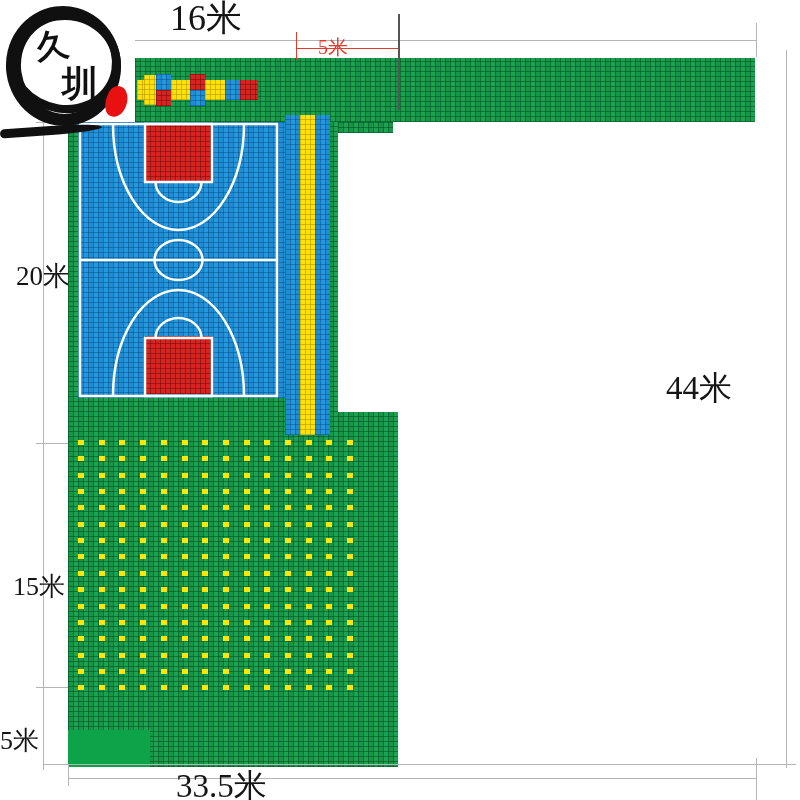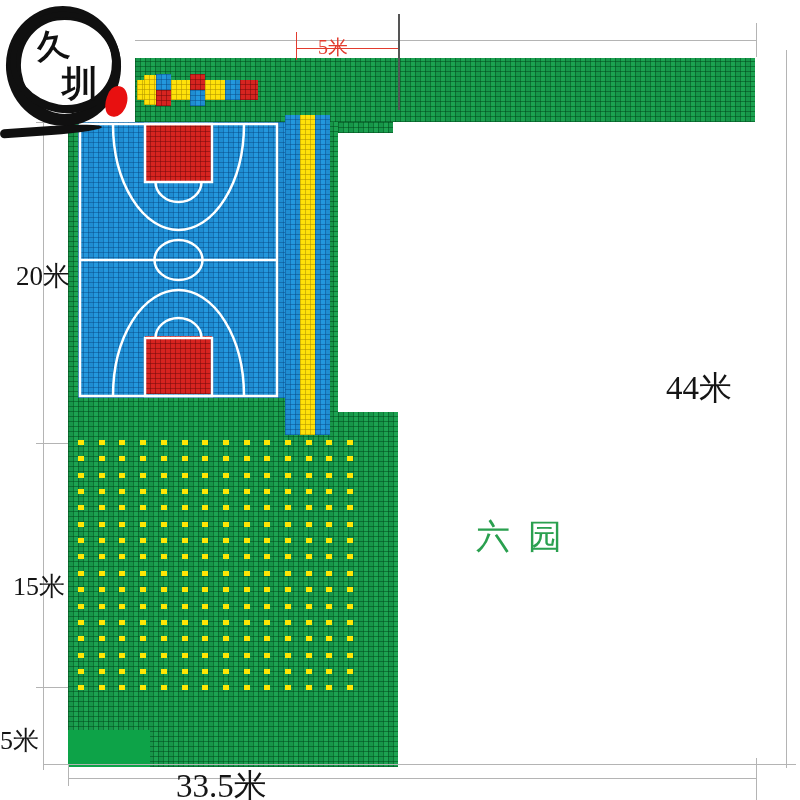--- a/index.html
+++ b/index.html
@@ -331,27 +331,27 @@
   <div class="dim" style="left:786px;top:50px;width:1px;height:718px;"></div>
   <div class="dim" style="left:43px;top:122px;width:1px;height:648px;"></div>
   <div class="dim" style="left:36px;top:122px;width:32px;height:1px;"></div>
   <div class="dim" style="left:36px;top:443px;width:32px;height:1px;"></div>
   <div class="dim" style="left:36px;top:687px;width:32px;height:1px;"></div>
   <div class="dim" style="left:43px;top:764px;width:753px;height:1px;"></div>
   <div class="dim" style="left:68px;top:778px;width:689px;height:1px;"></div>
   <div class="dim" style="left:756px;top:758px;width:1px;height:42px;"></div>
   <div class="dim" style="left:68px;top:764px;width:1px;height:22px;"></div>
 
+  <div class="lbl" style="left:170px;top:0px;font-size:36px;">16米</div>
   <div class="lbl" style="left:318px;top:37px;font-size:20px;color:var(--dim-red);">5米</div>
   <div class="lbl" style="left:16px;top:263px;font-size:27px;">20米</div>
   <div class="lbl" style="left:666px;top:372px;font-size:33px;">44米</div>
   <div class="lbl" style="left:13px;top:574px;font-size:26px;">15米</div>
   <div class="lbl" style="left:0px;top:728px;font-size:26px;">5米</div>
   <div class="lbl" style="left:176px;top:770px;font-size:33px;">33.5米</div>
-  <div class="lbl" style="left:476px;top:520px;font-size:34px;color:var(--area-text);letter-spacing:18px;">六园</div>
 
   <div id="logo">
     <div class="ring" style="left:6px;top:6px;width:92px;height:94px;border-width:14px 8px 12px 15px;transform:rotate(-8deg);"></div>
     <div class="ring" style="left:10px;top:12px;width:96px;height:88px;border-width:5px 9px 8px 6px;transform:rotate(9deg);"></div>
     <div style="position:absolute;left:0px;top:126px;width:102px;height:9px;background:#101010;border-radius:5px 60% 60% 5px;transform:rotate(-4deg);"></div>
     <div class="logo-char" style="left:36px;top:30px;font-size:33px;transform:rotate(-8deg);">久</div>
     <div class="logo-char" style="left:62px;top:66px;font-size:36px;">圳</div>
     <div class="seal" style="left:106px;top:86px;width:21px;height:31px;border-radius:48% 52% 55% 45%;transform:rotate(14deg);"></div>
   </div>
 

